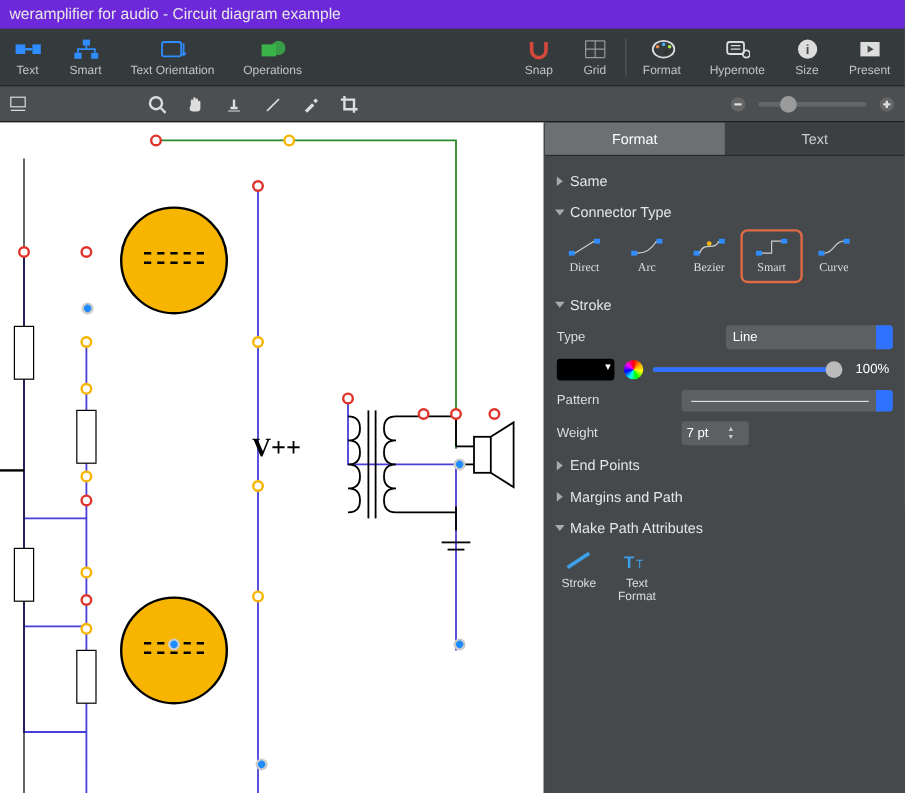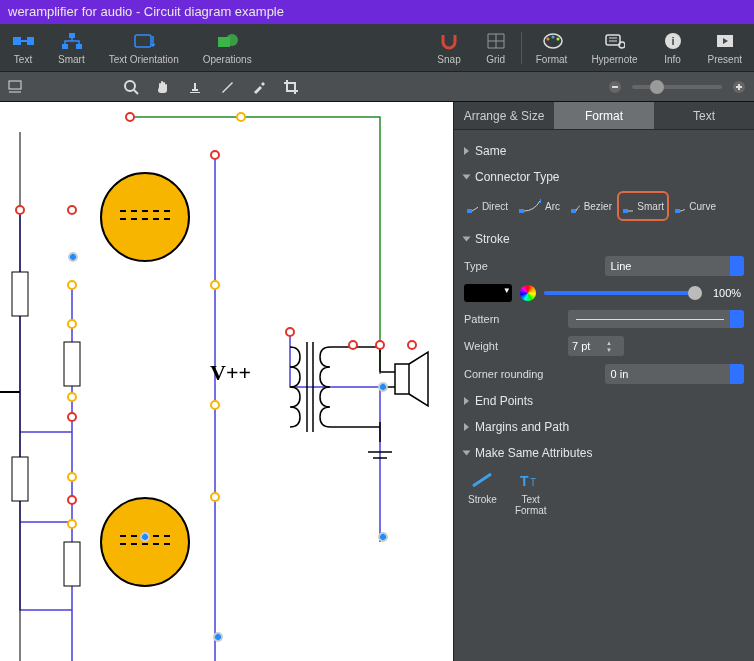--- a/index.html
+++ b/index.html
@@ -50,21 +50,21 @@
   .canvas { flex:1; background:#fff; position:relative; border-right:1px solid #222;}
   .inspector { width:300px; background:#45494c; display:flex; flex-direction:column; overflow:hidden;}
   .seg-tabs { display:flex; height:28px; background:#3c4043; border-bottom:1px solid #2a2a2a;}
   .seg-tab { flex:1; display:flex; align-items:center; justify-content:center; font-size:12px; color:#ccc; cursor:pointer;}
   .seg-tab.active { background:#6c7073; color:#fff;}
   .panel { padding:8px 10px; }
   .section-head { display:flex; align-items:center; gap:6px; font-size:12px; color:#e6e6e6; padding:6px 0; cursor:pointer;}
   .section-head::before { content:""; display:inline-block; width:0;height:0; border-left:5px solid #aaa; border-top:4px solid transparent; border-bottom:4px solid transparent;}
   .section-head.open::before { transform: rotate(90deg); }
   .connector-types { display:flex; gap:6px; margin:4px 0 8px 0;}
-  .ctype { width:46px; display:flex; flex-direction:row; align-items:center; gap:4px; padding:4px 2px; border-radius:3px; cursor:pointer;}
+  .ctype { width:46px; display:flex; flex-direction:column; align-items:center; gap:4px; padding:4px 2px; border-radius:3px; cursor:pointer;font-family:Liberation Serif, serif;}
   .ctype .ci { width:28px; height:16px; }
   .ctype .cl { font-size:10px; color:#ddd;}
   .ctype.selected { outline:2px solid #e06a45; outline-offset:1px;}
   .row { display:flex; align-items:center; gap:8px; padding:4px 0; font-size:11px;}
   .row .lbl { width:96px; color:#ddd;}
   .select, .num-input {
     background:#5c6063; color:#fff; border:none; border-radius:3px; padding:3px 6px; font-size:11px;
     height:20px;
   }
   .select { width:140px; display:flex; align-items:center; justify-content:space-between;}
@@ -189,21 +189,21 @@
       </div>
       <span class="lbl">Hypernote</span>
     </div>
     <div class="tool-item">
       <div class="ico">
         <svg width="20" height="18">
             <circle cx="10" cy="9" r="8" fill="#ddd"></circle>
             <text x="10" y="13" text-anchor="middle" font-size="11" font-weight="bold" fill="#45494c">i</text>
           </svg>
       </div>
-      <span class="lbl">Info</span>
+      <span class="lbl">Size</span>
     </div>
     <div class="tool-item">
       <div class="ico">
         <svg width="20" height="18">
             <rect x="2" y="3" width="16" height="12" fill="#ddd"></rect>
             <polygon points="8,6 8,12 13,9" fill="#45494c"></polygon>
           </svg>
       </div>
       <span class="lbl">Present</span>
     </div>
@@ -346,21 +346,20 @@
     <div class="handle h-yel" style="left:210px;top:390px"></div>
     <div class="handle h-blue" style="left:68px;top:150px"></div>
     <div class="handle h-blue" style="left:140px;top:430px"></div>
     <div class="handle h-blue" style="left:213px;top:530px"></div>
     <div class="handle h-blue" style="left:378px;top:430px"></div>
     <div class="handle h-blue" style="left:378px;top:280px"></div>
   </div>
 
   <div class="inspector">
     <div class="seg-tabs">
-      <div class="seg-tab">Arrange &amp; Size</div>
       <div class="seg-tab active">Format</div>
       <div class="seg-tab">Text</div>
     </div>
     <div class="panel">
       <div class="section-head">Same</div>
 
       <div class="section-head open">Connector Type</div>
       <div class="connector-types">
         <div class="ctype">
           <svg class="ci">
@@ -430,31 +429,25 @@
       <div class="row">
         <span class="lbl">Weight</span>
         <div class="stepper">
           <span>7 pt</span>
           <div class="arrows">
               <span>▲</span>
               <span>▼</span>
             </div>
         </div>
       </div>
-      <div class="row">
-        <span class="lbl">Corner rounding</span>
-        <div class="select blue-end">
-          <span>0 in</span>
-        </div>
-      </div>
 
       <div class="section-head">End Points</div>
       <div class="section-head">Margins and Path</div>
 
-      <div class="section-head open">Make Same Attributes</div>
+      <div class="section-head open">Make Path Attributes</div>
       <div class="make-same">
         <div class="ms-item">
           <svg class="ms-ico">
               <line x1="2" y1="14" x2="20" y2="2" stroke="#3da0e8" stroke-width="3"></line>
             </svg>
           <span>Stroke</span>
         </div>
         <div class="ms-item">
           <svg class="ms-ico">
               <text x="0" y="14" font-size="14" fill="#3da0e8" font-weight="bold">T</text>

